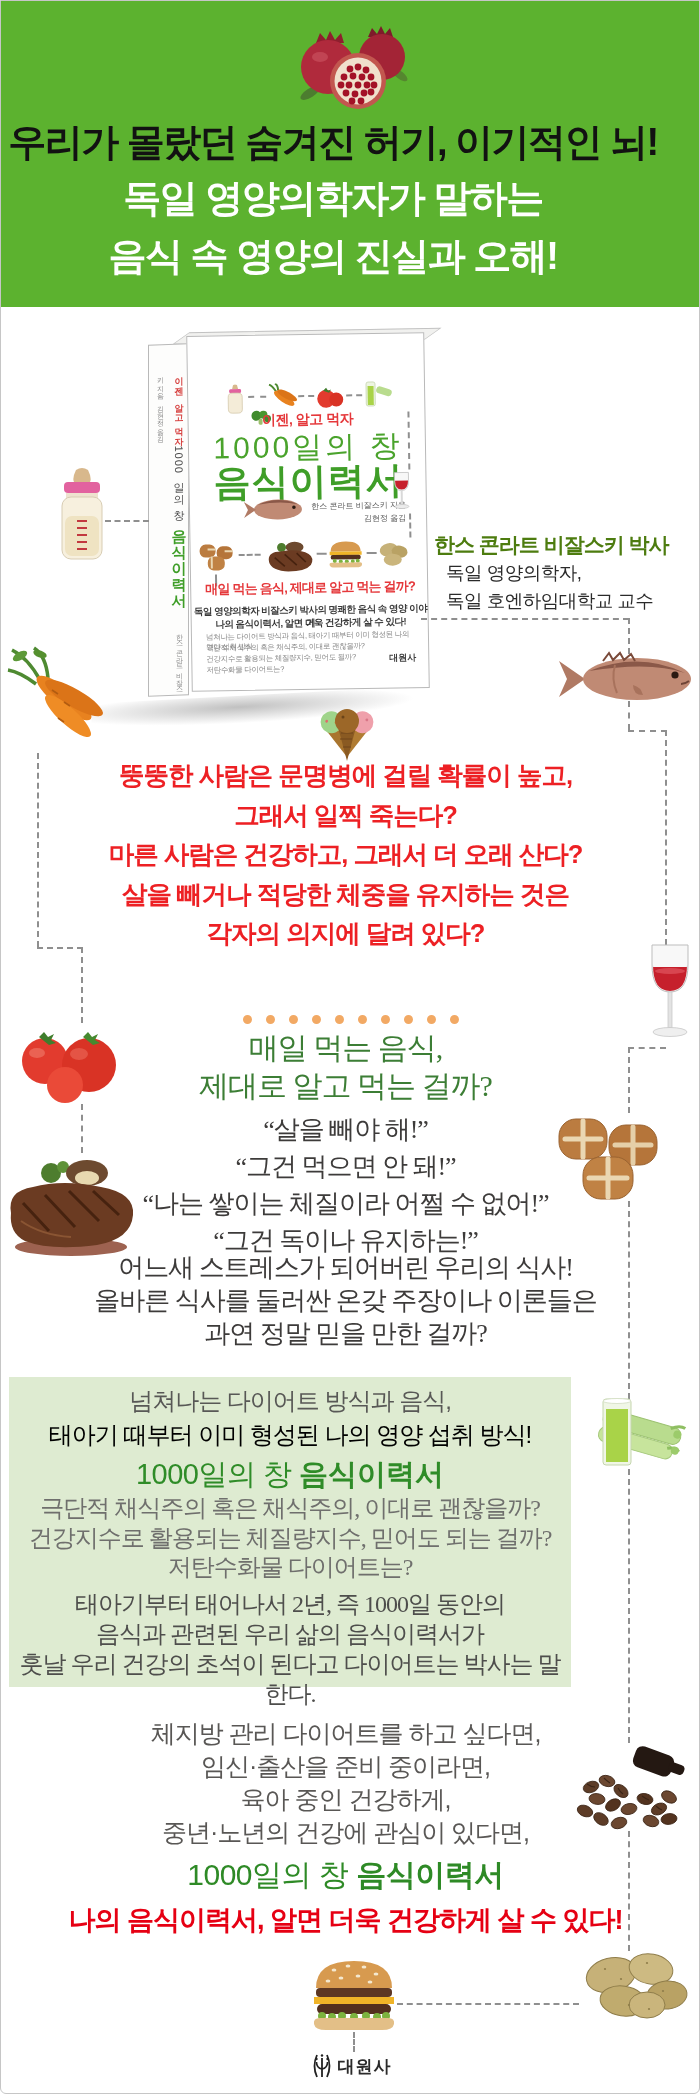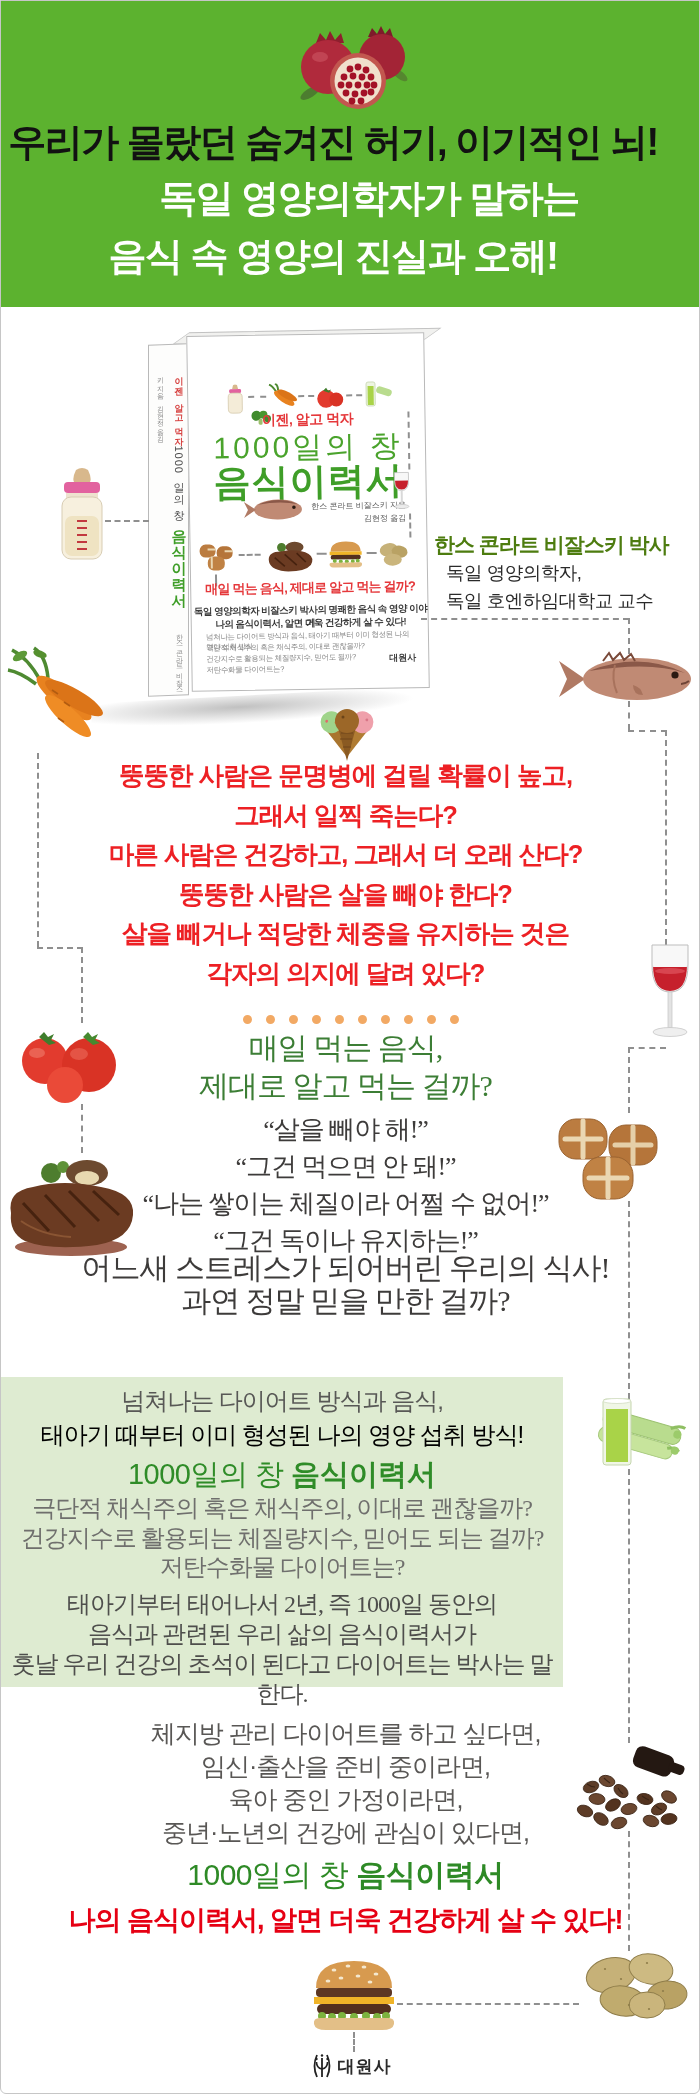--- a/index.html
+++ b/index.html
@@ -5,21 +5,21 @@
   html,body{margin:0;padding:0;background:#fff;}
   #page{position:relative;width:700px;height:2094px;background:#ffffff;overflow:hidden;
         border:1px solid #c6c6c6;box-sizing:border-box;border-radius:0 0 6px 6px;
         font-family:"Liberation Sans", sans-serif;}
   .abs{position:absolute;}
   .ctr{left:0;width:689px;text-align:center;}
   
   #header{left:0;top:0;width:700px;height:306px;background:#5cb22f;}
   .h-line{width:664px;text-align:center;font-weight:bold;letter-spacing:-1.5px;}
   #h1{top:116px;font-size:38px;color:#121212;}
-  #h2{top:172px;font-size:38px;color:#ffffff;padding-left:36px;}
+  #h2{top:172px;font-size:38px;color:#ffffff;}
   #h3{top:230px;font-size:38px;color:#ffffff;}
   
   .dv{border-left:2px dashed #8f8f8f;width:0;}
   .dh{border-top:2px dashed #8f8f8f;height:0;}
   
   #book{left:147px;top:330px;width:330px;height:372px;}
   #book-top{position:absolute;left:36px;top:-1px;width:244px;height:10px;background:#f1f1ef;
             border:1px solid #c2c2c2;transform:skewX(-55deg) rotate(-1deg);}
   #spine{position:absolute;left:0;top:13px;width:41px;height:352px;background:#fdfdfc;
          border:1px solid #b9b9b9;transform:skewY(-2deg);box-sizing:border-box;
@@ -49,23 +49,23 @@
   #author .ln{font-size:18.5px;color:#2a2a2a;letter-spacing:-0.5px;line-height:1.5;margin-left:12px;}
   
   #reds{top:755px;line-height:39.5px;font-size:25.5px;font-weight:bold;color:#ed2024;letter-spacing:-1px;}
   
   #dots{top:1014px;left:242px;width:216px;display:flex;gap:14px;}
   #dots i{width:9px;height:9px;border-radius:50%;background:#f2a964;display:block;}
   
   .serif{font-family:"Liberation Serif", serif;}
   #gtitle{top:1028px;font-size:30px;color:#3c7e35;line-height:38px;letter-spacing:-1px;}
   #quotes{top:1110px;font-size:26px;color:#3d3b3a;line-height:37px;letter-spacing:-1px;}
-  #para{top:1250px;font-size:30px;color:#3d3b3a;line-height:33px;letter-spacing:-1px;}
-  
-  #gbox{left:0;top:1376px;width:562px;height:310px;background:#deebd1;}
+  #para{top:1250px;font-size:26px;color:#3d3b3a;line-height:33px;letter-spacing:-1px;}
+  
+  #gbox{left:8px;top:1376px;width:562px;height:310px;background:#deebd1;}
   #gbox .in{position:absolute;left:0;width:562px;text-align:center;}
   #gb-i1{top:8px;font-size:24px;color:#585856;letter-spacing:-1px;}
   #gb-i2{top:42px;font-size:24px;color:#000000;letter-spacing:-1px;}
   #gb-t{top:78px;font-size:29px;color:#2f8c28;letter-spacing:-0.5px;}
   #gb-t b{letter-spacing:0;}
   #gb-q{top:117px;font-size:24px;color:#6f6f6d;line-height:29.5px;letter-spacing:-1px;}
   #gb-b{top:212px;font-size:24px;color:#4e4e4c;line-height:30px;letter-spacing:-1px;}
   
   #outro{top:1716px;font-size:25px;color:#595755;line-height:33px;letter-spacing:-1px;}
   #otitle{top:1854px;font-size:30px;color:#2e8a26;letter-spacing:-0.5px;}
@@ -331,21 +331,20 @@
   <div class="abs dh" style="left:627px;top:1046px;width:38px;"></div>
   <div class="abs dv" style="left:627px;top:1046px;height:66px;"></div>
   <div class="abs dv" style="left:627px;top:1200px;height:198px;"></div>
   <div class="abs dv" style="left:627px;top:1468px;height:274px;"></div>
   <div class="abs dv" style="left:627px;top:1830px;height:120px;"></div>
 
   <div id="reds" class="abs ctr">
     <div>뚱뚱한 사람은 문명병에 걸릴 확률이 높고,</div>
     <div>그래서 일찍 죽는다?</div>
     <div>마른 사람은 건강하고, 그래서 더 오래 산다?</div>
-    <div>뚱뚱한 사람은 살을 빼야 한다?</div>
     <div>살을 빼거나 적당한 체중을 유지하는 것은</div>
     <div>각자의 의지에 달려 있다?</div>
   </div>
 
   <div class="abs" style="left:645px;top:943px;">
     <svg width="48" height="100" viewBox="0 0 48 100">
       <path d="M6 1 h36 v19 q0 28 -18 28 q-18 0 -18 -28z" fill="#f8f8f8" stroke="#bdbdbd"></path>
       <path d="M7 23 h34 v-2 q0 26 -17 26 q-17 0 -17 -26z" fill="#c6202c"></path>
       <ellipse cx="24" cy="27" rx="15" ry="3" fill="#e05560" opacity="0.7"></ellipse>
       <rect x="22" y="48" width="4" height="36" fill="#e3e3e3" stroke="#c4c4c4" stroke-width="0.7"></rect>
@@ -371,20 +370,21 @@
     <div>제대로 알고 먹는 걸까?</div>
   </div>
   <div id="quotes" class="abs ctr serif">
     <div>“살을 빼야 해!”</div>
     <div>“그건 먹으면 안 돼!”</div>
     <div>“나는 쌓이는 체질이라 어쩔 수 없어!”</div>
     <div>“그건 독이나 유지하는!”</div>
   </div>
   <div id="para" class="abs ctr serif">
     <div>어느새 스트레스가 되어버린 우리의 식사!</div>
+    <div>올바른 식사를 둘러싼 온갖 주장이나 이론들은</div>
     <div>과연 정말 믿을 만한 걸까?</div>
   </div>
 
   <div class="abs" style="left:12px;top:1020px;">
     <svg width="115" height="86" viewBox="0 0 115 86">
       <circle cx="32" cy="40" r="23" fill="#e23b2e"></circle>
       <path d="M26 16 l5-5 4 5 6-3 -3 6 5 3 -7 2z" fill="#3f7d2c"></path>
       <circle cx="76" cy="44" r="27" fill="#d93325"></circle>
       <path d="M70 16 l5-5 4 5 6-3 -3 6 5 3 -7 2z" fill="#46892f"></path>
       <circle cx="52" cy="64" r="18" fill="#ea4a38"></circle>
@@ -444,21 +444,21 @@
       </g>
       <rect x="30" y="2" width="28" height="66" rx="3" fill="#f0f6e6" stroke="#c5d6ae"></rect>
       <rect x="33" y="12" width="22" height="53" fill="#a9d348"></rect>
       <ellipse cx="44" cy="4" rx="14" ry="2.5" fill="#ffffff" stroke="#d2ddc2" stroke-width="0.8"></ellipse>
     </svg>
   </div>
 
   <div id="outro" class="abs ctr">
     <div>체지방 관리 다이어트를 하고 싶다면,</div>
     <div>임신·출산을 준비 중이라면,</div>
-    <div>육아 중인 가정이라면,</div>
+    <div>육아 중인 건강하게,</div>
     <div>중년·노년의 건강에 관심이 있다면,</div>
   </div>
   <div id="otitle" class="abs ctr">
     <span>1000일의 창 </span><b>음식이력서</b>
   </div>
   <div id="ored" class="abs ctr">나의 음식이력서, 알면 더욱 건강하게 살 수 있다!</div>
 
   <div class="abs" style="left:570px;top:1740px;">
     <svg width="114" height="92" viewBox="0 0 114 92">
       <g transform="rotate(20 84 22)">

